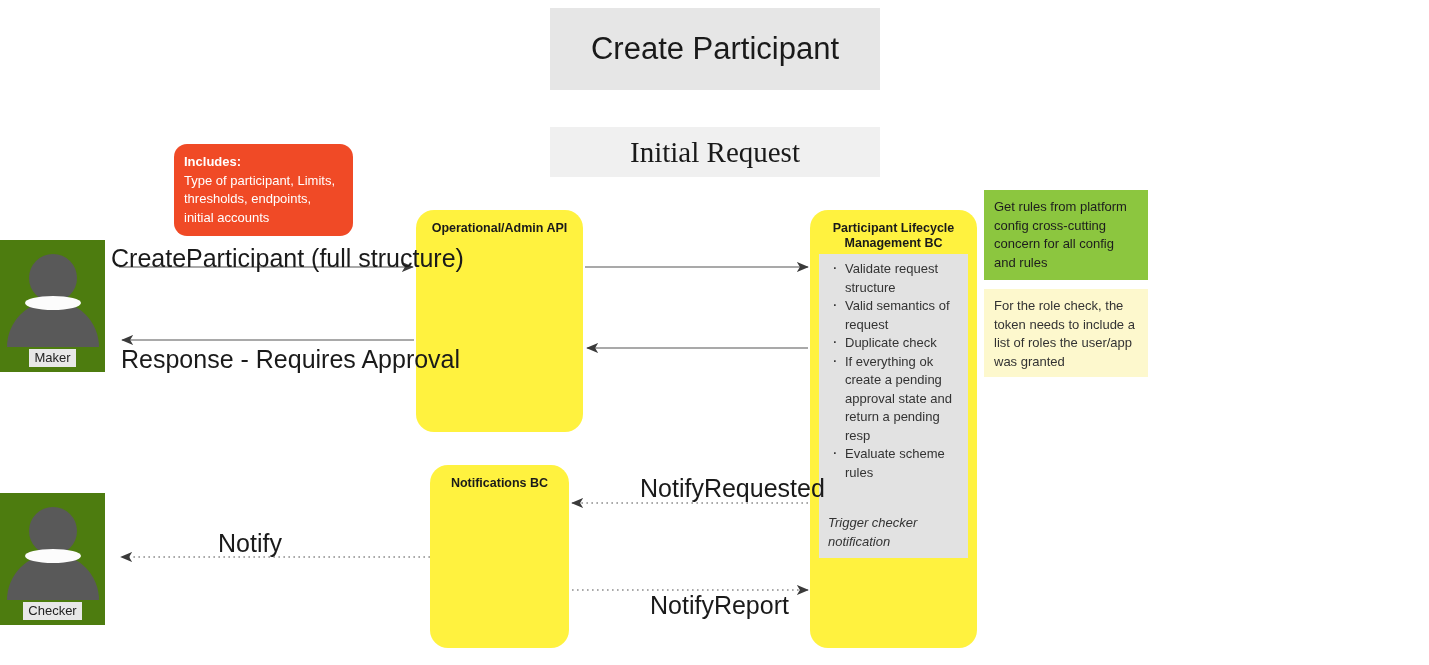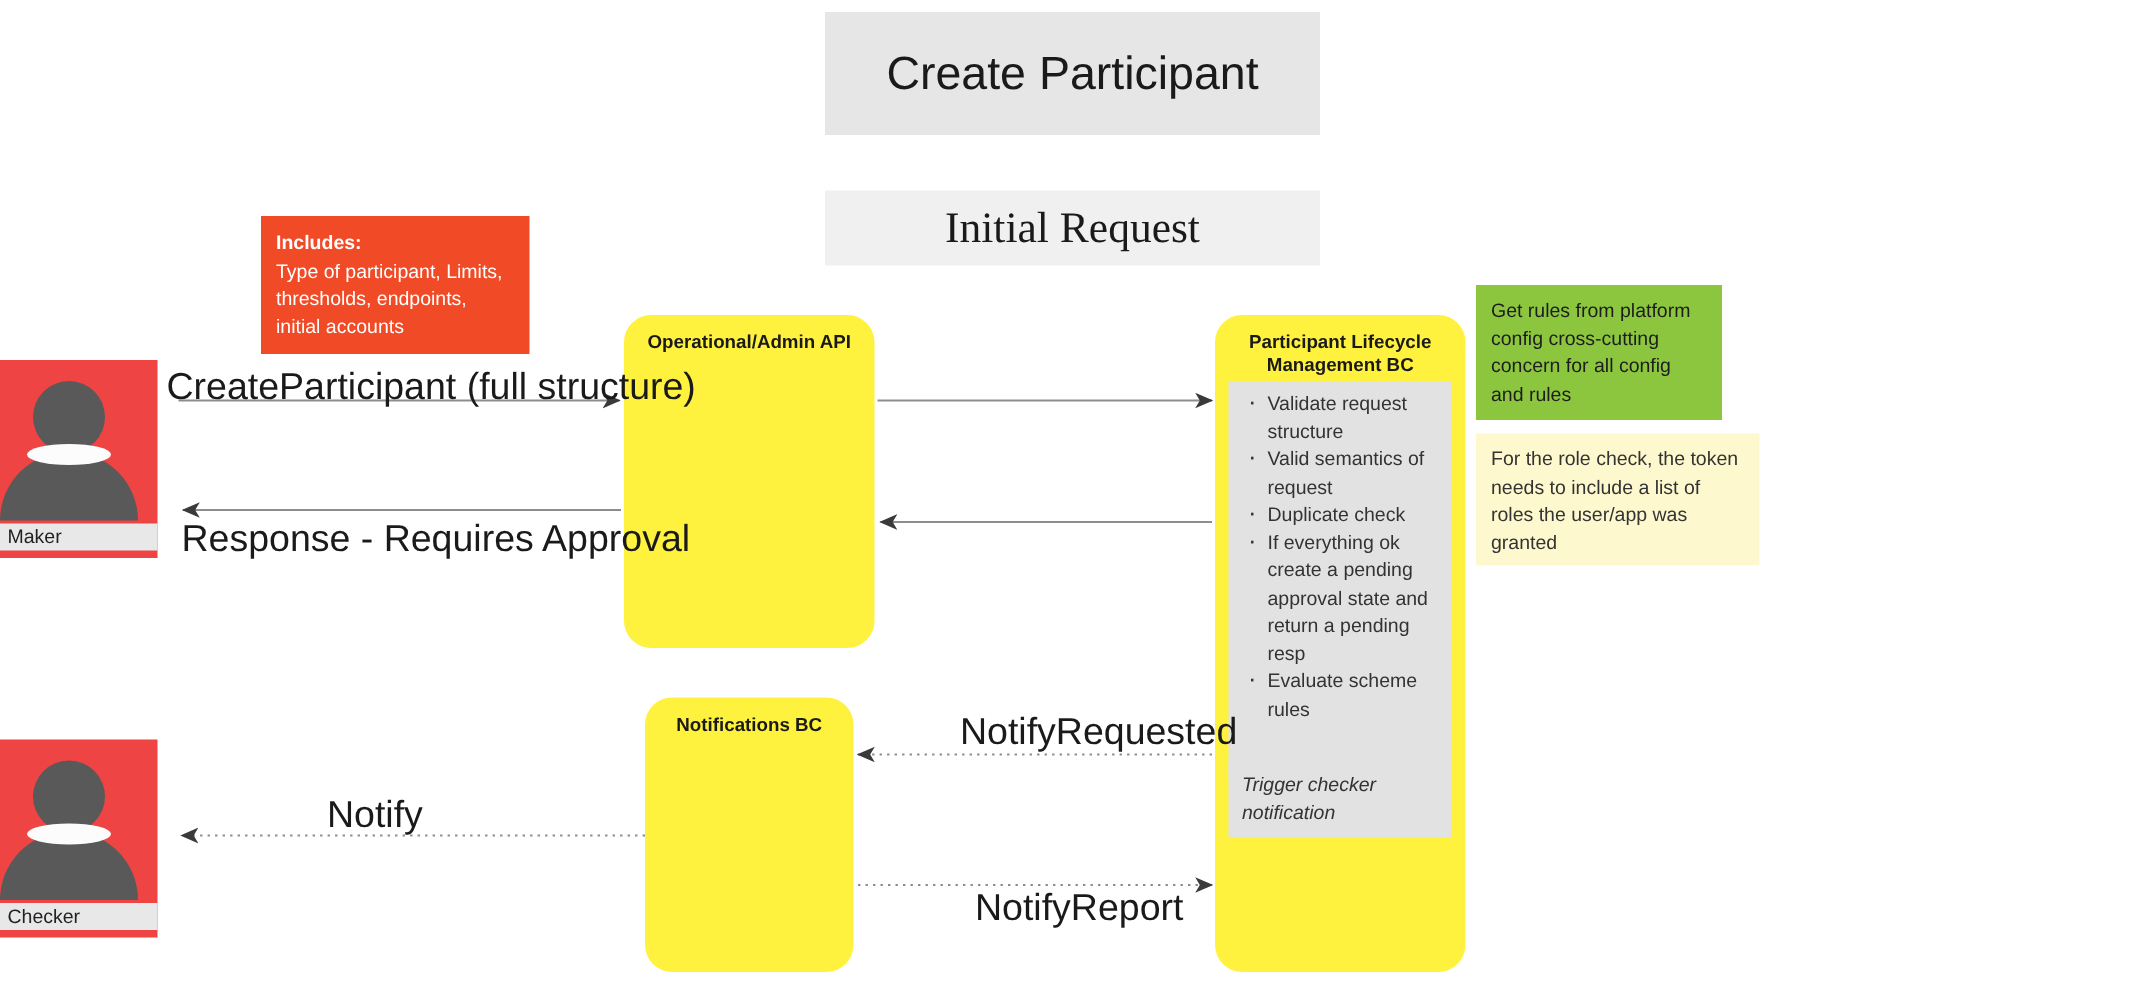--- a/index.html
+++ b/index.html
@@ -16,22 +16,22 @@
   .title-box{
     position:absolute;background:#e6e6e6;
     display:flex;align-items:center;justify-content:center;
     color:#1a1a1a;font-weight:400;
   }
   #title-main{left:550px;top:8px;width:330px;height:82px;font-size:31px;}
   #title-sub{left:550px;top:127px;width:330px;height:50px;font-size:29px;background:#f0f0f0;font-family:Liberation Serif, serif;}
 
   
   .actor{
-    position:absolute;background:#ef4444;
-    display:flex;flex-direction:column;justify-content:flex-start;
+    position:absolute;background:#4d7c0f;
+    display:flex;flex-direction:column;align-items:center;justify-content:flex-start;
   }
   .actor-glyph{position:relative;width:92px;height:92px;margin-top:14px;}
   .actor-head{
     position:absolute;left:50%;top:0;transform:translateX(-50%);
     width:48px;height:48px;border-radius:50%;background:#595959;
   }
   .actor-body{
     position:absolute;left:50%;top:47px;transform:translateX(-50%);
     width:92px;height:46px;background:#595959;
     border-top-left-radius:46px 46px;border-top-right-radius:46px 46px;
@@ -69,30 +69,30 @@
   #plm-bullets li{position:relative;margin:0 0 0 0;}
   #plm-bullets li:before{
     content:"\00B7";position:absolute;left:-13px;top:-1px;font-size:17px;color:#333;
   }
   #note-trigger{left:819px;top:506px;width:149px;height:52px;padding:8px 9px;box-sizing:border-box;font-style:italic;}
 
   
   #note-includes{
     position:absolute;left:174px;top:144px;width:179px;height:92px;
     background:#f04a26;color:#ffffff;font-size:13px;line-height:18.5px;
-    padding:9px 10px;box-sizing:border-box;
+    padding:9px 10px;box-sizing:border-box;border-radius:13px;
   }
   #note-includes .hdr{font-weight:bold;display:block;}
   #note-green{
     position:absolute;left:984px;top:190px;width:164px;height:90px;
     background:#8cc63f;color:#1d1d1d;font-size:13px;line-height:18.5px;
     padding:8px 10px;box-sizing:border-box;
   }
   #note-yellowpale{
-    position:absolute;left:984px;top:289px;width:189px;height:88px;
+    position:absolute;left:984px;top:289px;width:164px;height:88px;
     background:#fdf8cd;color:#333333;font-size:13px;line-height:18.5px;
     padding:8px 10px;box-sizing:border-box;
   }
 
   
   .arrow-label{
     position:absolute;font-size:25px;color:#1a1a1a;white-space:nowrap;
   }
   svg.edges{position:absolute;left:0;top:0;width:1429px;height:665px;overflow:visible;}
 </style>

